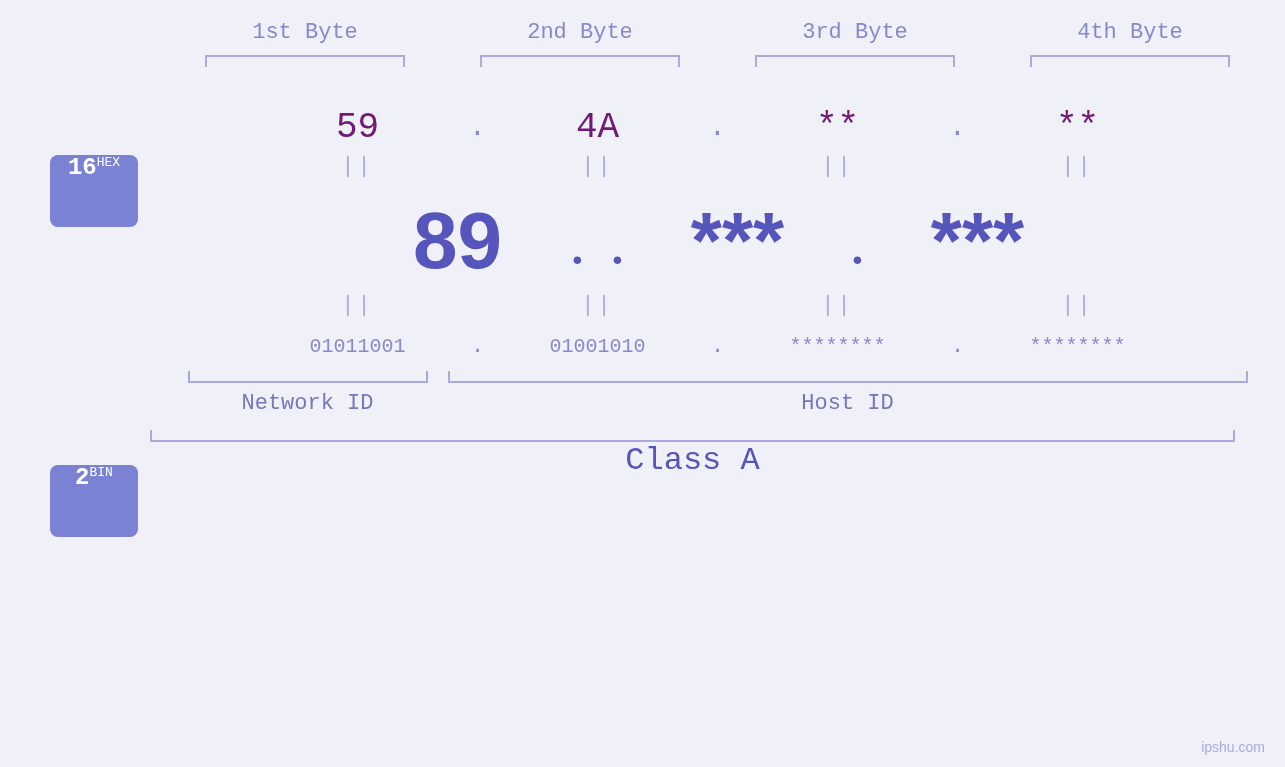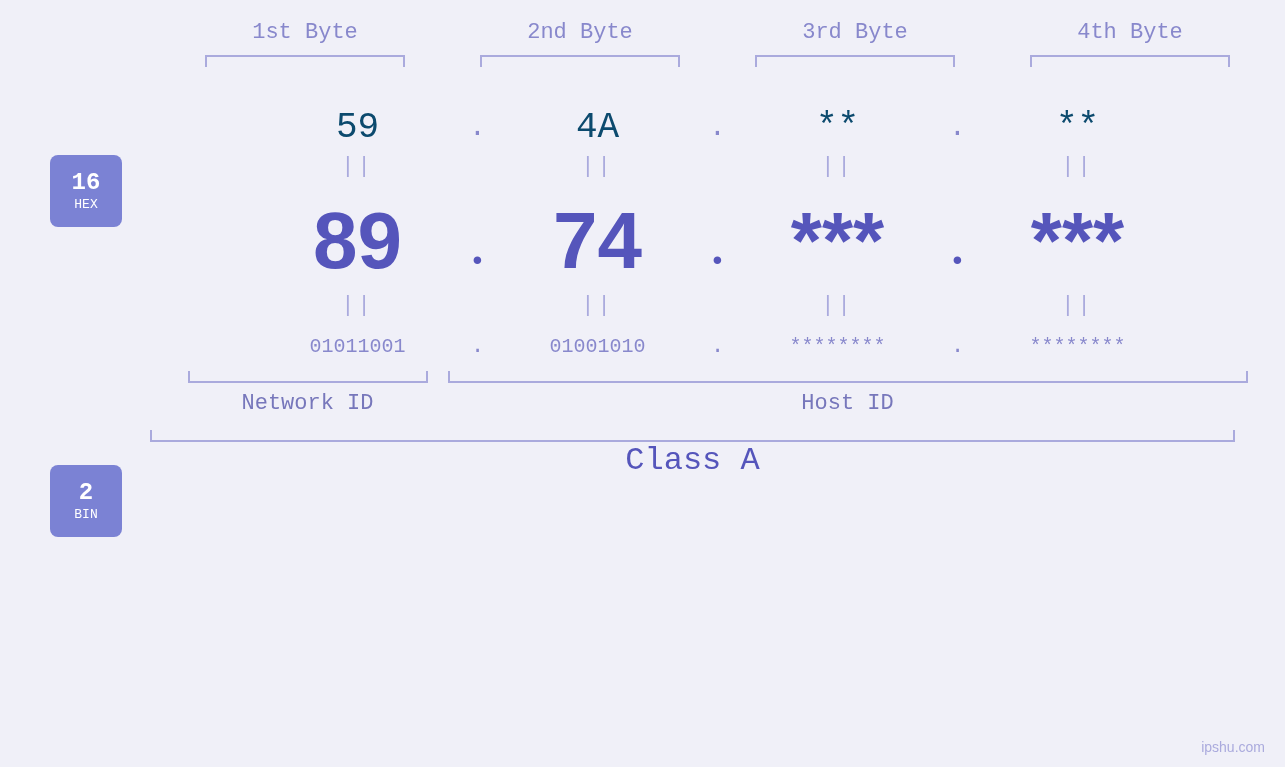--- a/index.html
+++ b/index.html
@@ -20,27 +20,27 @@
       display: flex;
       flex-direction: column;
       align-items: center;
       padding-top: 20px;
     }
 
     
     .badge {
       position: absolute;
       left: 50px;
-      width: 72px;
+      width: 88px;
       height: 72px;
       border-radius: 8px;
       background-color: #7b82d4;
       display: flex;
-      flex-direction: column;
-      align-items: center;
+      flex-direction: row;
+      align-items: flex-start;
       justify-content: center;
       color: white;
     }
     .badge-num {
       font-size: 24px;
       font-weight: bold;
       line-height: 1.1;
     }
     .badge-label {
       font-size: 13px;
@@ -87,21 +87,21 @@
       margin-top: 20px;
     }
     .hex-values {
       display: flex;
       align-items: center;
       gap: 0;
     }
     .hex-val {
       width: 200px;
       text-align: center;
-      color: #0c4a6e;
+      color: #701a75;
       font-size: 36px;
     }
     .dot-small {
       color: #8888cc;
       font-size: 28px;
       width: 40px;
       text-align: center;
     }
 
     
@@ -302,21 +302,20 @@
     <div class="eq-spacer"></div>
     <div class="eq-item">||</div>
     <div class="eq-spacer"></div>
     <div class="eq-item">||</div>
   </div>
 
 
   <div class="dec-row">
     <div class="dec-val">89</div>
     <div class="dot-large">•</div>
-    <div class="dec-val">74</div>
     <div class="dot-large">•</div>
     <div class="dec-val">***</div>
     <div class="dot-large">•</div>
     <div class="dec-val">***</div>
   </div>
 
   <div class="equals-row">
     <div class="eq-item">||</div>
     <div class="eq-spacer"></div>
     <div class="eq-item">||</div>

